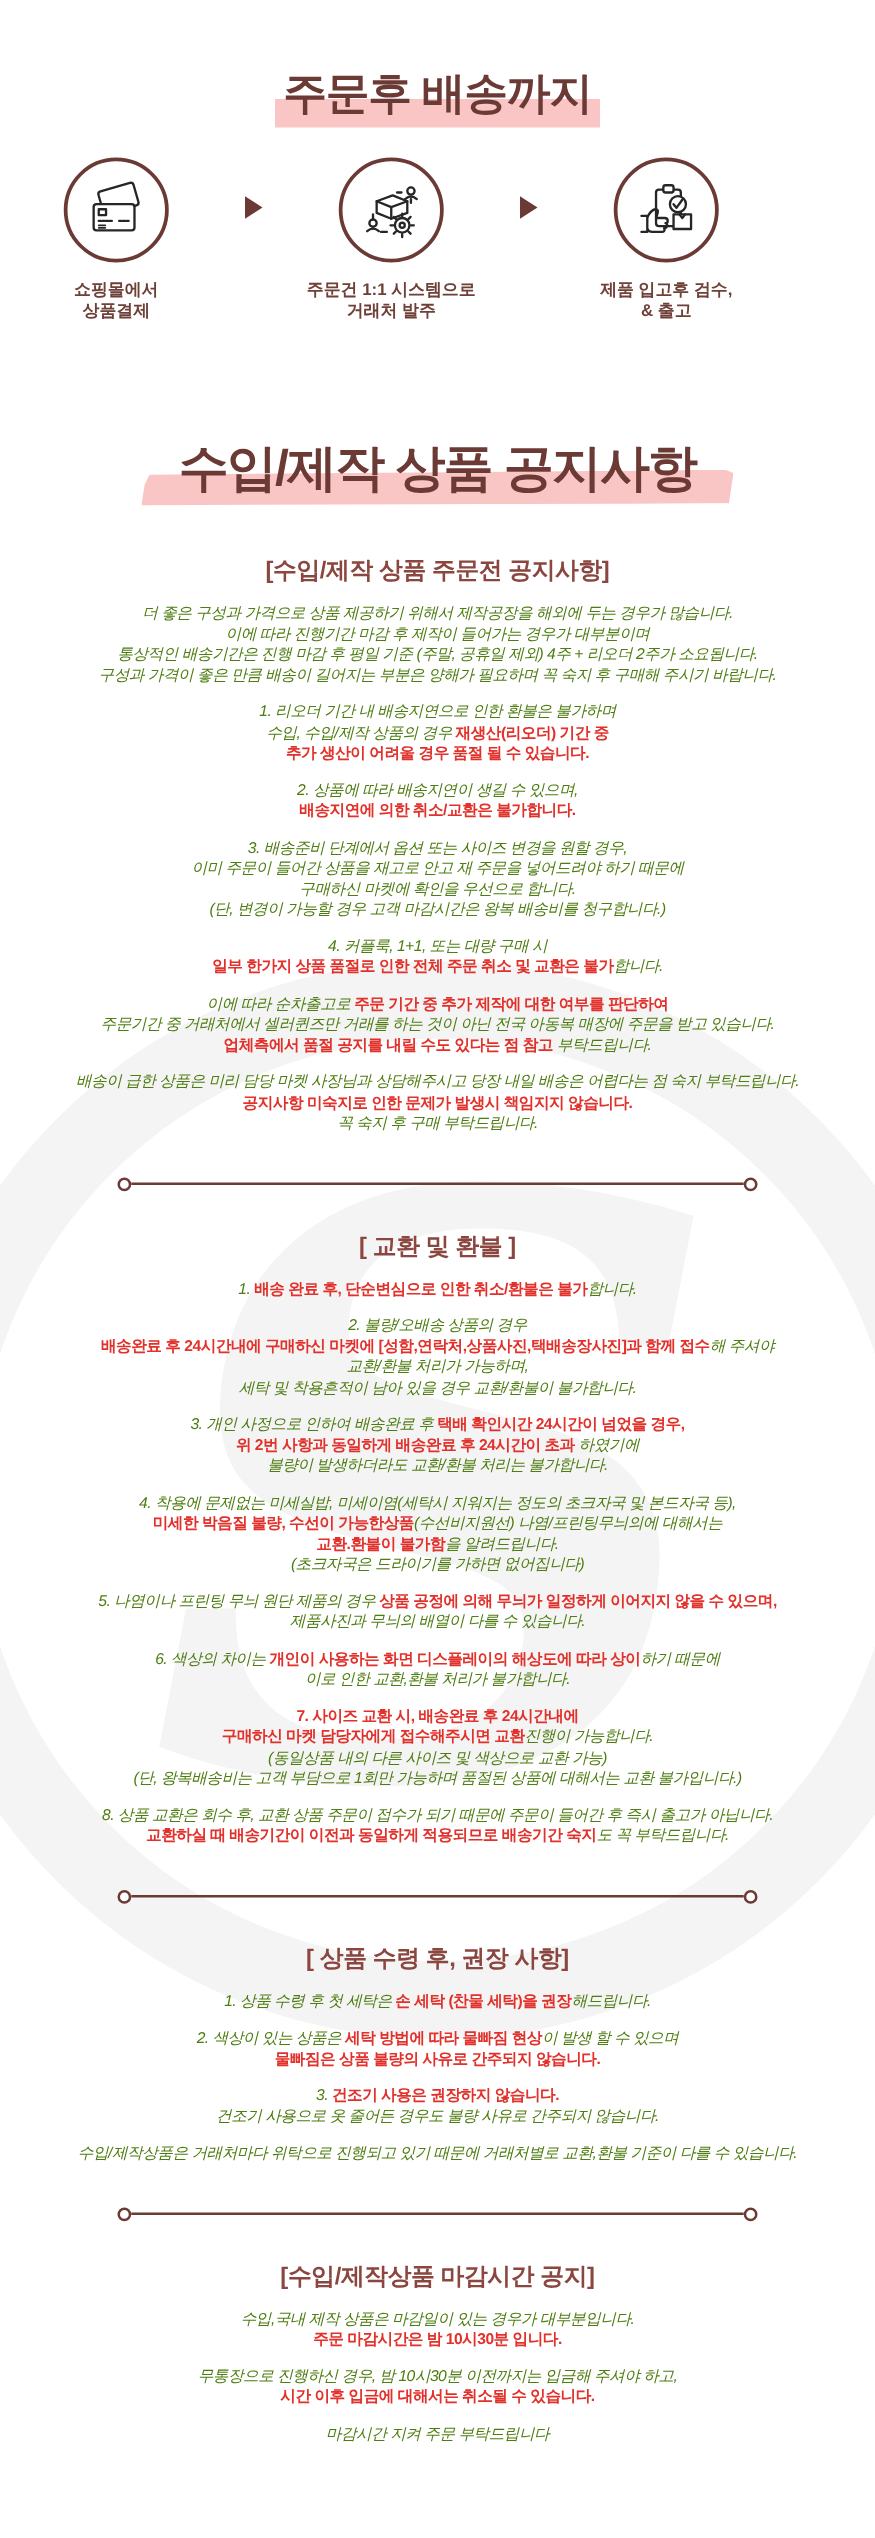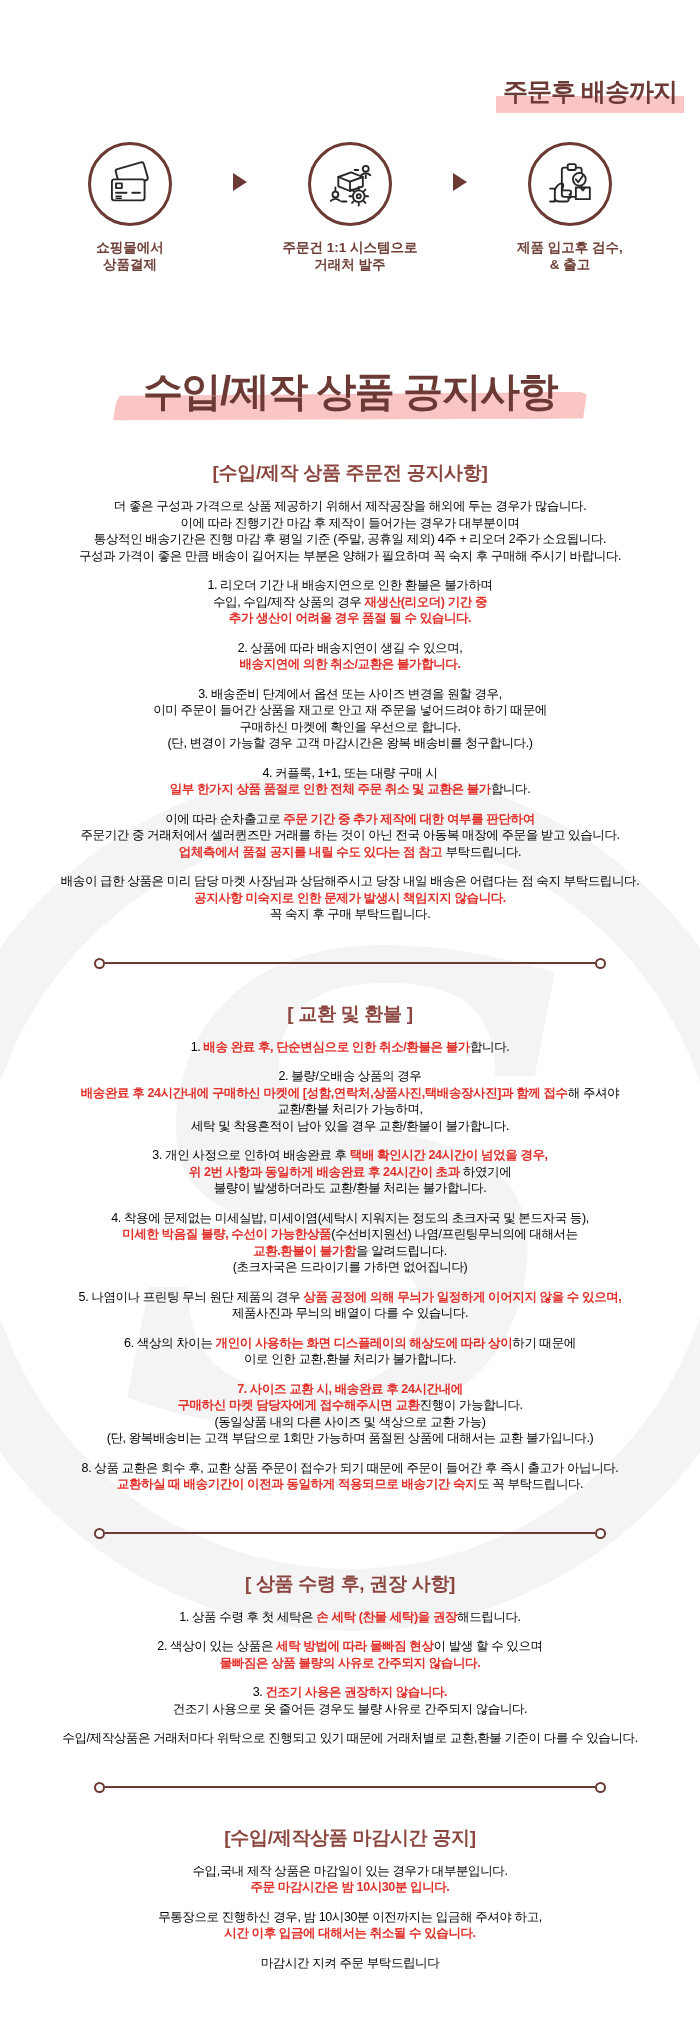--- a/index.html
+++ b/index.html
@@ -4,23 +4,23 @@
 <style>
   html,body{margin:0;padding:0;background:#ffffff;}
   .page{
     position:relative;width:700px;height:2030px;margin:0 auto;overflow:hidden;
     font-family:"Liberation Sans","DejaVu Sans",sans-serif;background:#ffffff;
   }
   .watermark{position:absolute;top:610px;left:50%;transform:translateX(-50%);z-index:0;pointer-events:none;}
   .content{position:relative;z-index:1;padding-top:54px;text-align:center;}
 
   
-  .title1{margin:16px;font-size:25px;line-height:42px;font-weight:800;color:#6b3a35;letter-spacing:-1px;text-align:right;}
+  .title1{margin:0;font-size:35px;line-height:42px;font-weight:800;color:#6b3a35;letter-spacing:-1px;}
   .hl1{background:linear-gradient(180deg,rgba(0,0,0,0) 52%,#f9c6c5 52%);padding:0 7px 8px;}
-  .steps{display:flex;justify-content:center;align-items:flex-start;gap:10px;margin-top:30px;}
+  .steps{display:flex;align-items:flex-start;gap:10px;margin-top:30px;}
   .step{width:186px;}
   .circle{width:78px;height:78px;border:3px solid #6b3a35;border-radius:50%;margin:0 auto;
           display:flex;align-items:center;justify-content:center;background:#fff;}
   .circle svg{width:56px;height:56px;}
   .step-label{margin-top:13px;font-size:13.5px;line-height:17px;font-weight:700;color:#6e4038;}
   .arrow{width:0;height:0;border-top:9px solid transparent;border-bottom:9px solid transparent;
          border-left:14px solid #6b3a35;margin-top:31px;}
 
   
   .title2{margin:96px 0 50px;font-size:40px;line-height:44px;font-weight:800;color:#6b3a35;letter-spacing:-1.5px;}
@@ -28,21 +28,21 @@
   .hl2 .band{position:absolute;left:-22px;right:-22px;top:54%;height:27px;background:#f9c6c5;z-index:-1;
              transform:rotate(-0.3deg);
              clip-path:polygon(0.6% 34%,0% 96%,99.2% 100%,100% 10%,98.6% 0%,1.4% 6%);}
 
   
   .sec{margin:0 30px;}
   .sec-h{margin:0 0 16px;font-size:19px;line-height:19px;font-weight:700;color:#8a463f;letter-spacing:-0.3px;}
   .block{margin-bottom:13px;}
   .block.sp{margin-top:8px;}
   .line{font-size:12.5px;line-height:16.5px;letter-spacing:-0.4px;white-space:nowrap;}
-  .seg-g{color:#000000;}
+  .seg-g{color:#4d7c0f;font-style:italic;}
   .seg-r{color:#e2302a;font-weight:700;}
 
   .divider{display:flex;align-items:center;justify-content:center;width:512px;margin:35px auto;}
   .dot{width:7px;height:7px;border:2.5px solid #6b3a35;border-radius:50%;background:#fff;flex:0 0 auto;}
   .dline{flex:1;height:2.5px;background:#6b3a35;}
 
   .ic{fill:none;stroke:#262626;stroke-width:3.2;stroke-linejoin:round;stroke-linecap:round;}
 </style>
 </head>
 <body>

